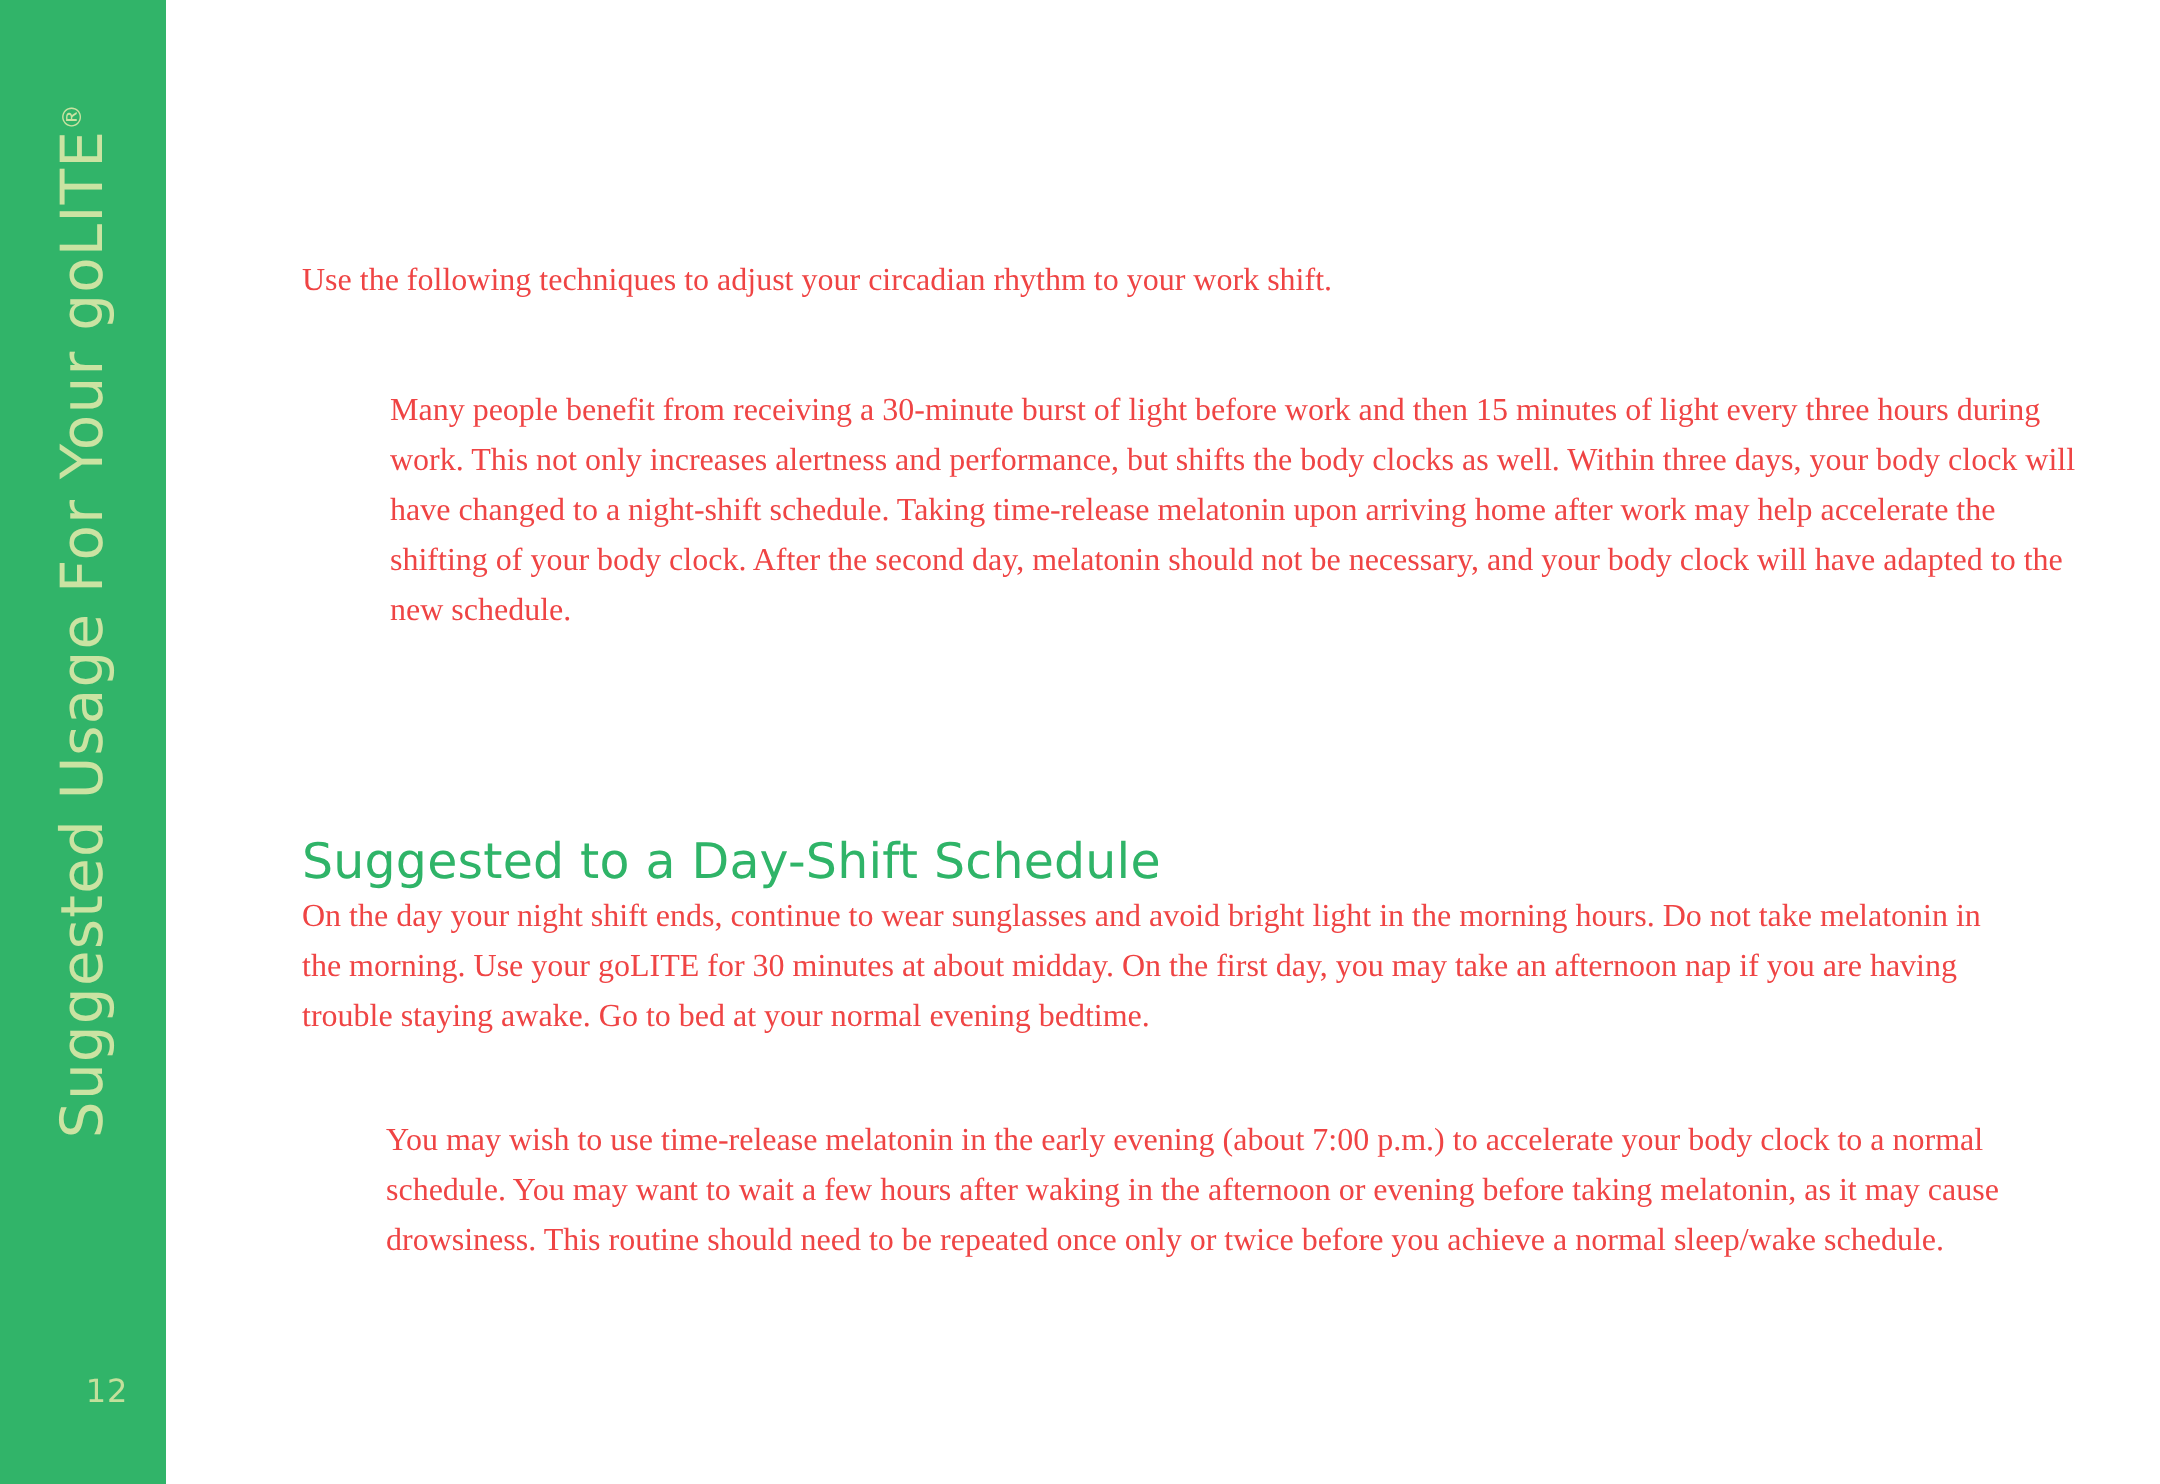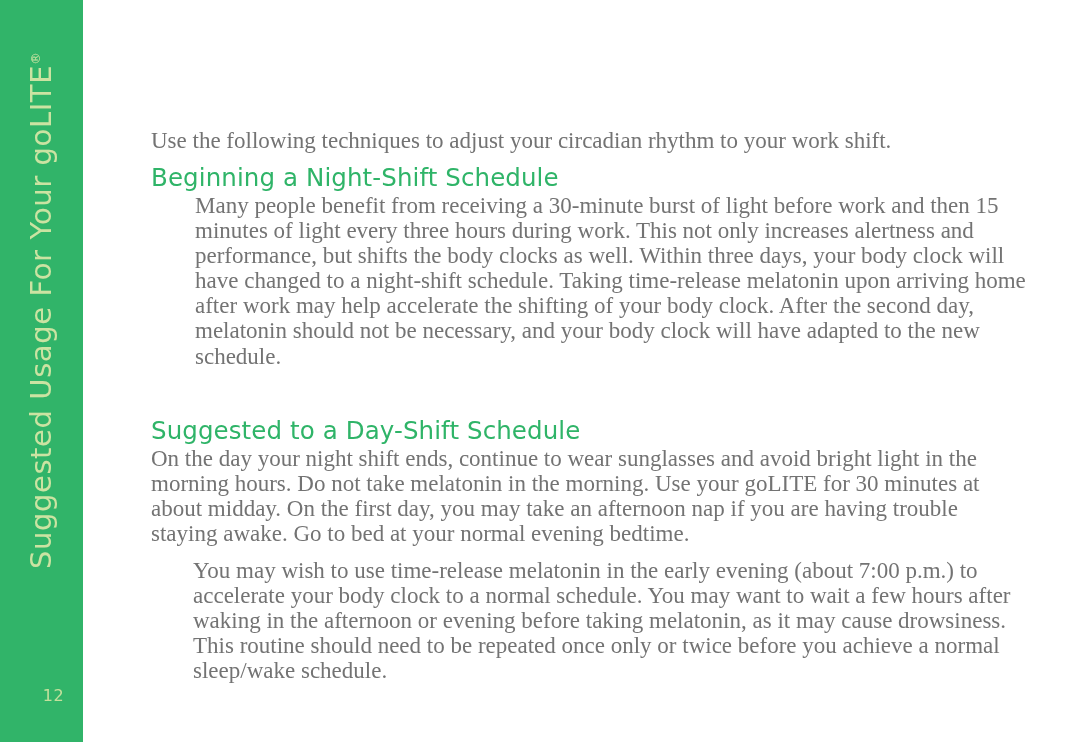--- a/index.html
+++ b/index.html
@@ -96,23 +96,23 @@
   }
 
   h2.heading-lg {
     font-size: 24.5px;
     line-height: 28px;
   }
 
   p.body {
     margin: 0;
     font-family: "Liberation Serif", serif;
-    font-size: 23px;
+    font-size: 16px;
     line-height: 25.1px;
-    color: #737373;
+    color: #ef4444;
     text-align: left;
   }
 
   
   .blk-shift-work        { position: absolute; top: 98px;  left: 0; width: 845px; }
   .blk-shift-work-body   { position: absolute; top: 128px; left: 0; width: 845px; }
   .blk-night-heading     { position: absolute; top: 164px; left: 0; width: 845px; }
   .blk-night-body        { position: absolute; top: 193px; left: 0; width: 845px; margin-left: 44px; }
   .blk-night-note        { position: absolute; top: 356px; left: 0; width: 845px; }
   .blk-day-heading       { position: absolute; top: 417px; left: 0; width: 845px; }
@@ -131,23 +131,20 @@
     <div class="page-number">12</div>
   </div>
 
   <div class="content">
 
 
     <div class="blk-shift-work-body">
       <p class="body">Use the following techniques to adjust your circadian rhythm to your work shift.</p>
     </div>
 
-    <div class="blk-night-heading">
-      <h2 class="heading-lg">Beginning a Night-Shift Schedule</h2>
-    </div>
 
     <div class="blk-night-body">
       <p class="body">Many people benefit from receiving a 30-minute burst of light before work and then 15 minutes of light every three hours during work. This not only increases alertness and performance, but shifts the body clocks as well. Within three days, your body clock will have changed to a night-shift schedule. Taking time-release melatonin upon arriving home after work may help accelerate the shifting of your body clock. After the second day, melatonin should not be necessary, and your body clock will have adapted to the new schedule.</p>
     </div>
 
 
     <div class="blk-day-heading">
       <h2 class="heading-lg">Suggested to a Day-Shift Schedule</h2>
     </div>
 

